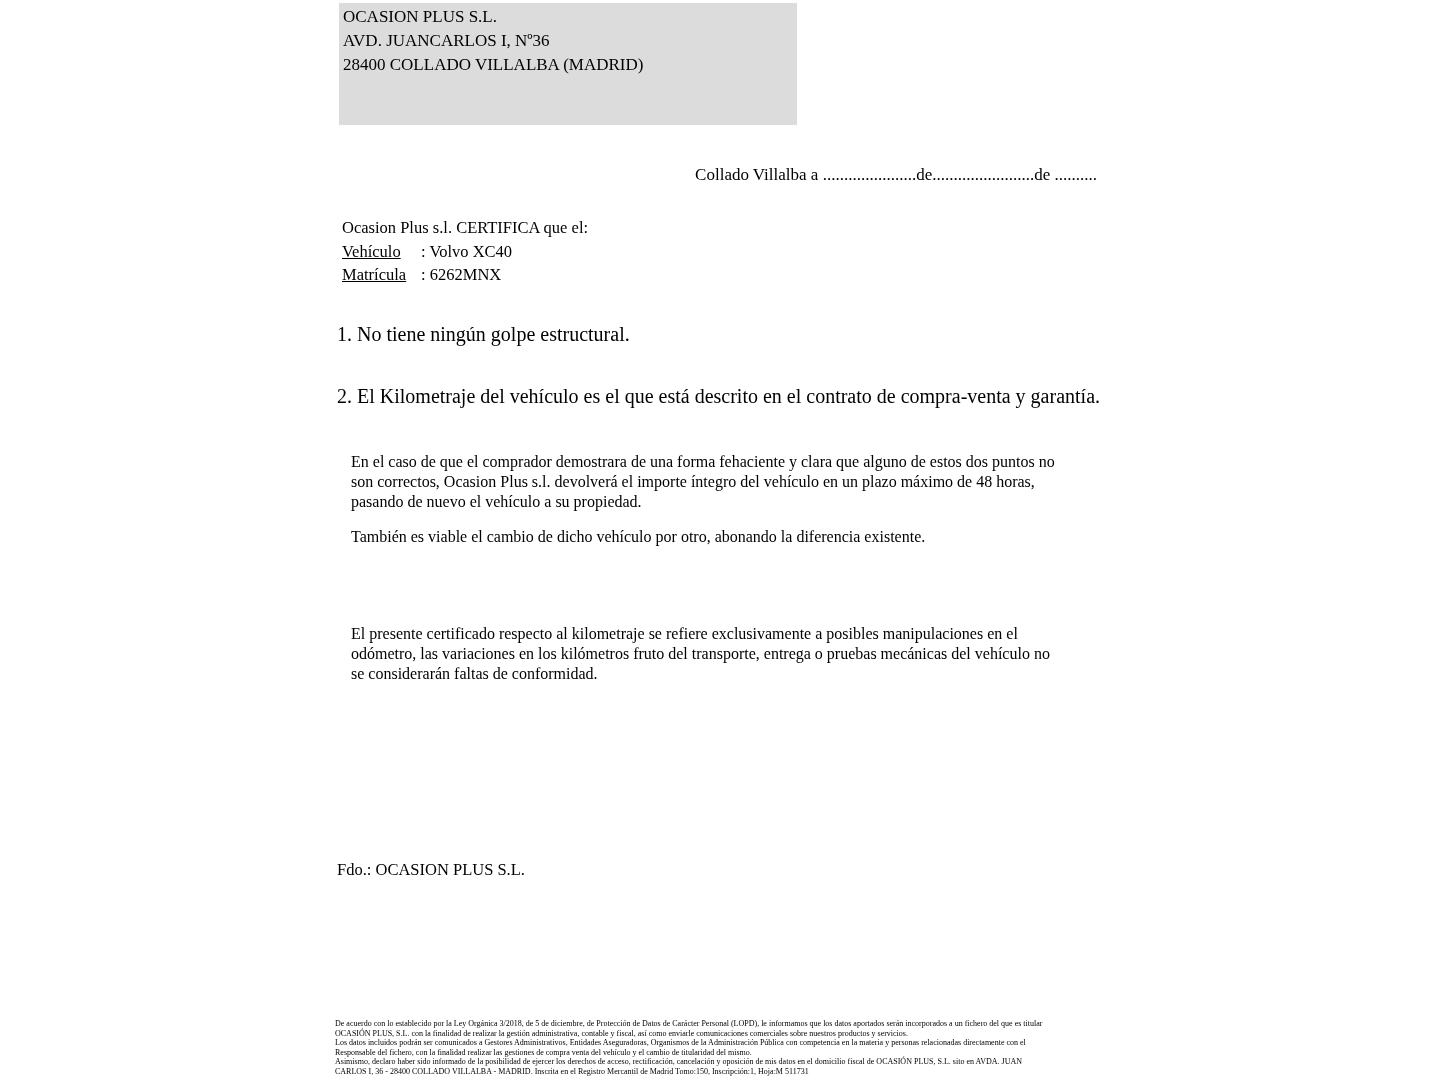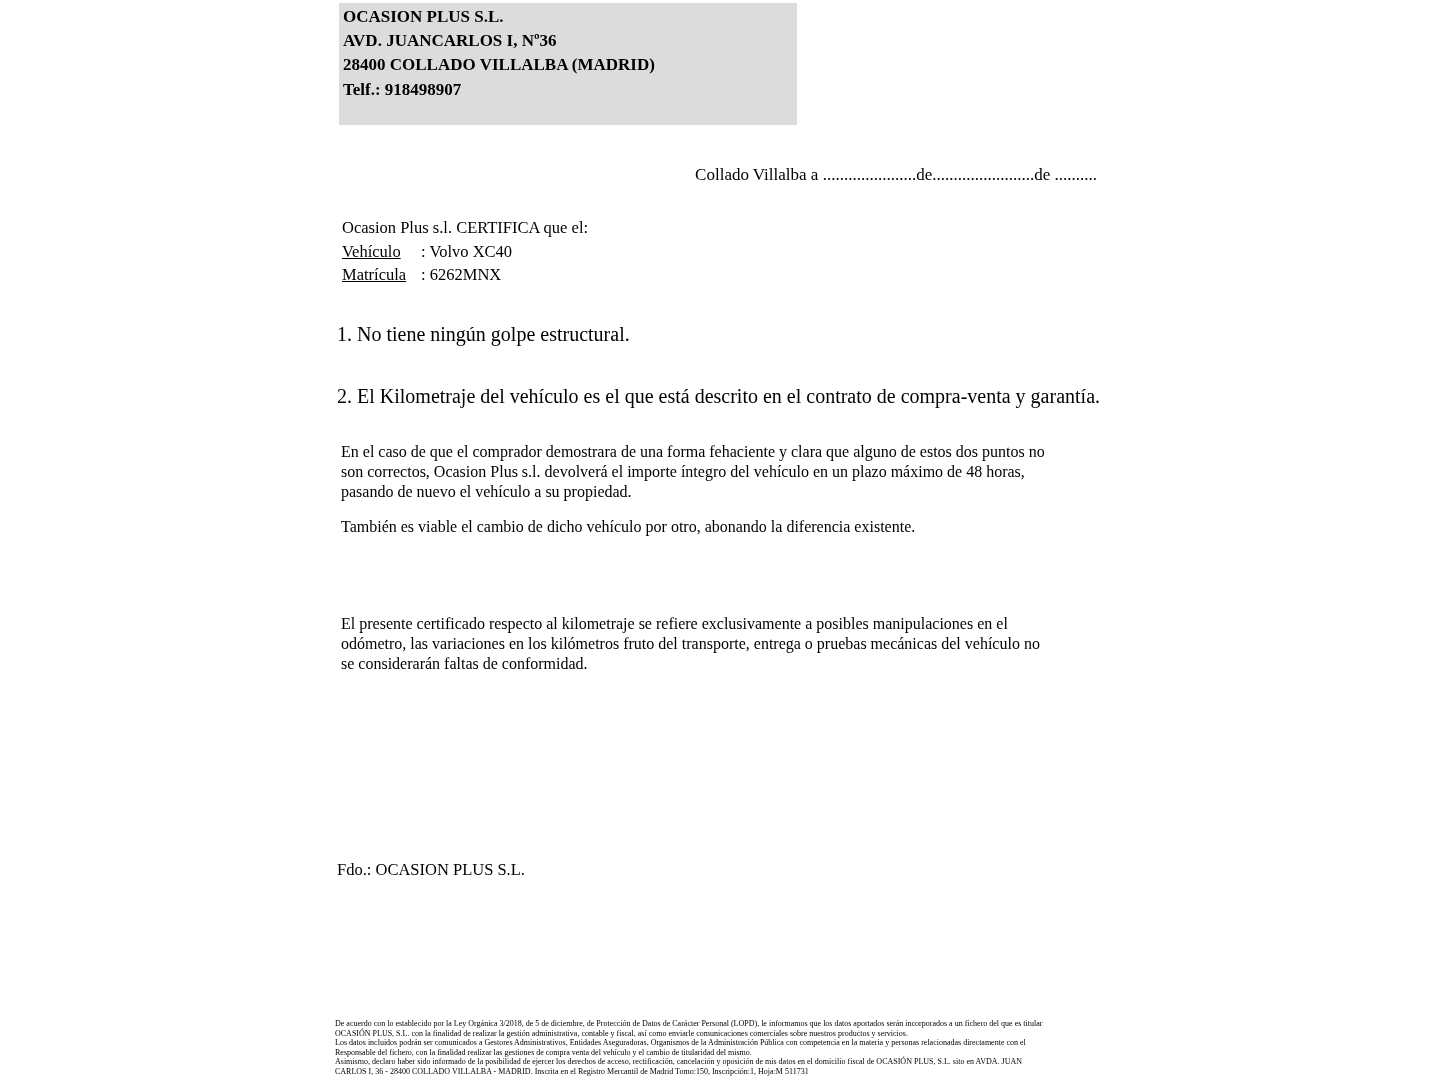--- a/index.html
+++ b/index.html
@@ -18,21 +18,21 @@
   }
   .header-box {
     position: absolute;
     left: 339px;
     top: 3px;
     width: 458px;
     height: 122px;
     background: #dcdcdc;
     box-sizing: border-box;
     padding: 2px 0 0 4px;
-    font-weight: bold;
+    font-weight: normal;
     font-size: 17px;
     line-height: 24.2px;
   }
   .date-line {
     position: absolute;
     left: 337px;
     top: 165px;
     width: 760px;
     text-align: right;
     font-size: 17px;
@@ -59,21 +59,21 @@
   }
   .point-1 { top: 324px; }
   .point-2 { top: 353px; margin-top: 33px; }
   .body-para {
     position: absolute;
     left: 337px;
     width: 820px;
     font-size: 16px;
     line-height: 20px;
     white-space: pre-line;
-    margin: 4px;
+    margin: 14px;
   }
   .para-0 { top: 438px; }
   .para-1 { top: 513px; }
   .para-2 { top: 554px; }
   .para-3 { top: 610px; }
   .signature {
     position: absolute;
     left: 337px;
     top: 860px;
     font-size: 16.5px;
@@ -93,21 +93,20 @@
 </style>
 </head>
 <body>
 
 <div class="page">
 
   <div class="header-box">
     <div>OCASION PLUS S.L.</div>
     <div>AVD. JUANCARLOS I, Nº36</div>
     <div>28400 COLLADO VILLALBA (MADRID)</div>
-    <div>Telf.: 918498907</div>
   </div>
 
   <div class="date-line">Collado Villalba a ......................de........................de ..........</div>
 
   <div class="cert-block">
     <div>Ocasion Plus s.l. CERTIFICA que el:</div>
     <div class="cert-row">
       <span class="cert-label"><span class="u">Vehículo</span></span><span>: Volvo XC40</span>
     </div>
     <div class="cert-row">

